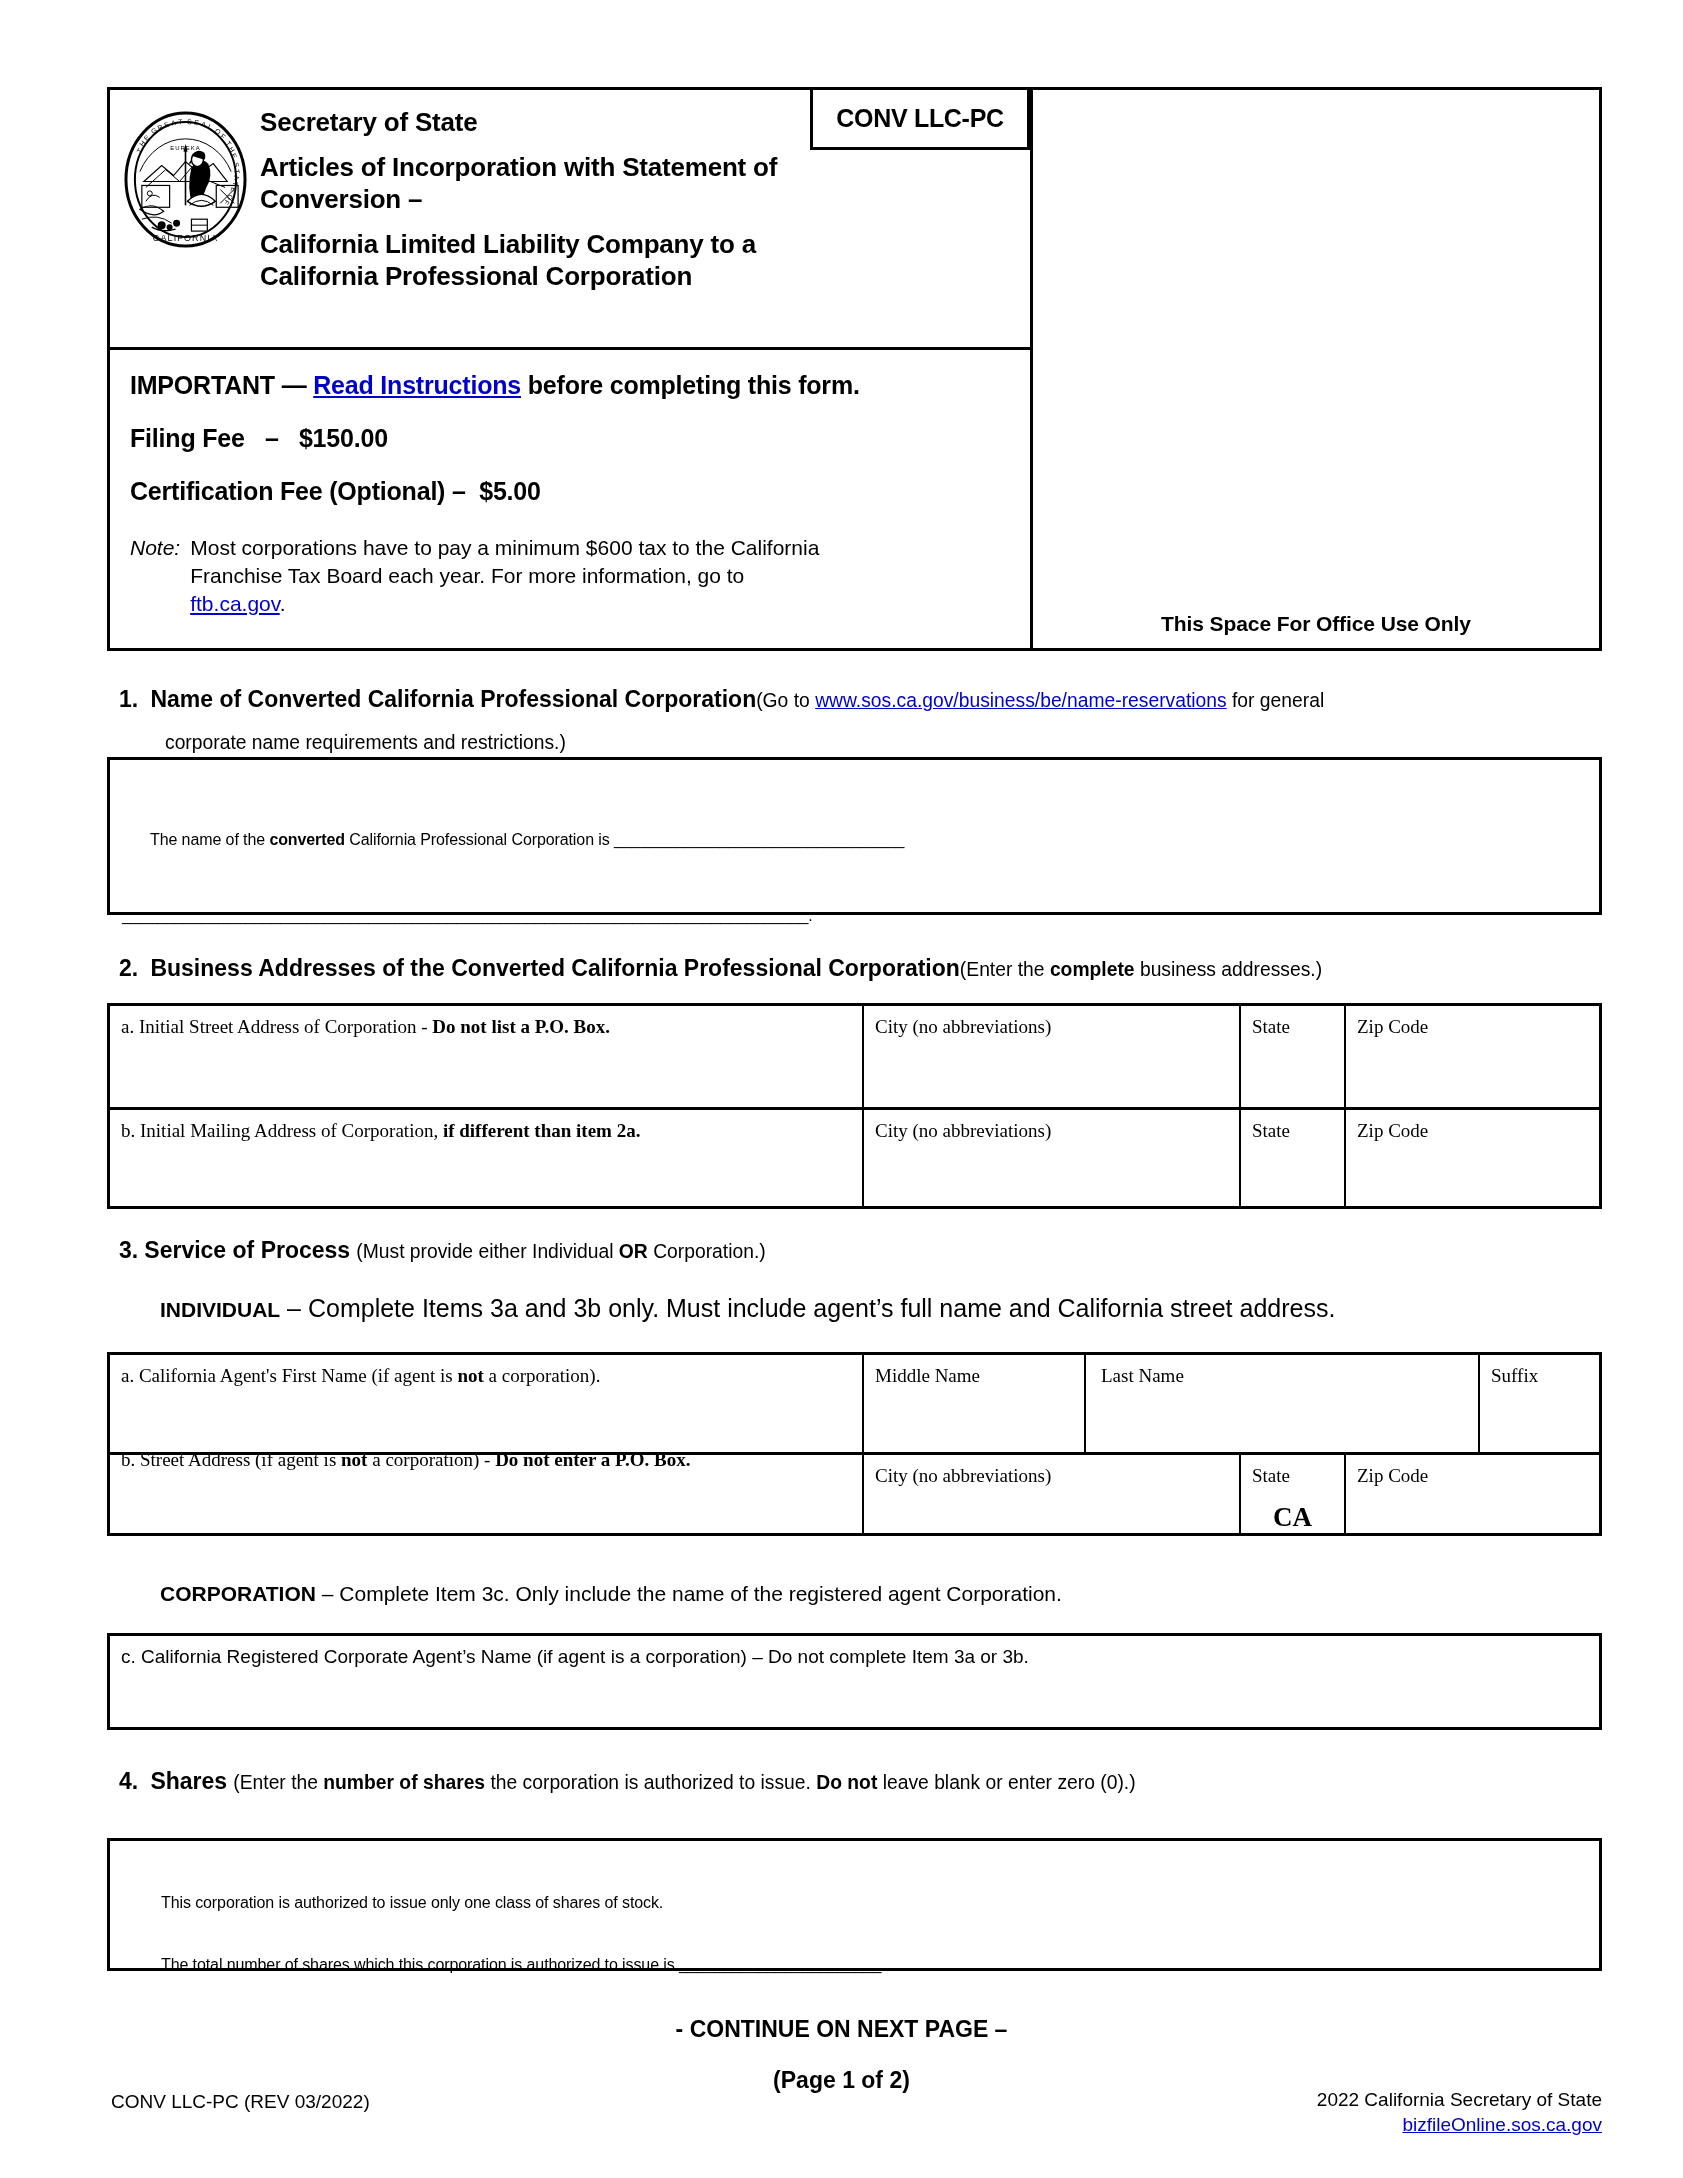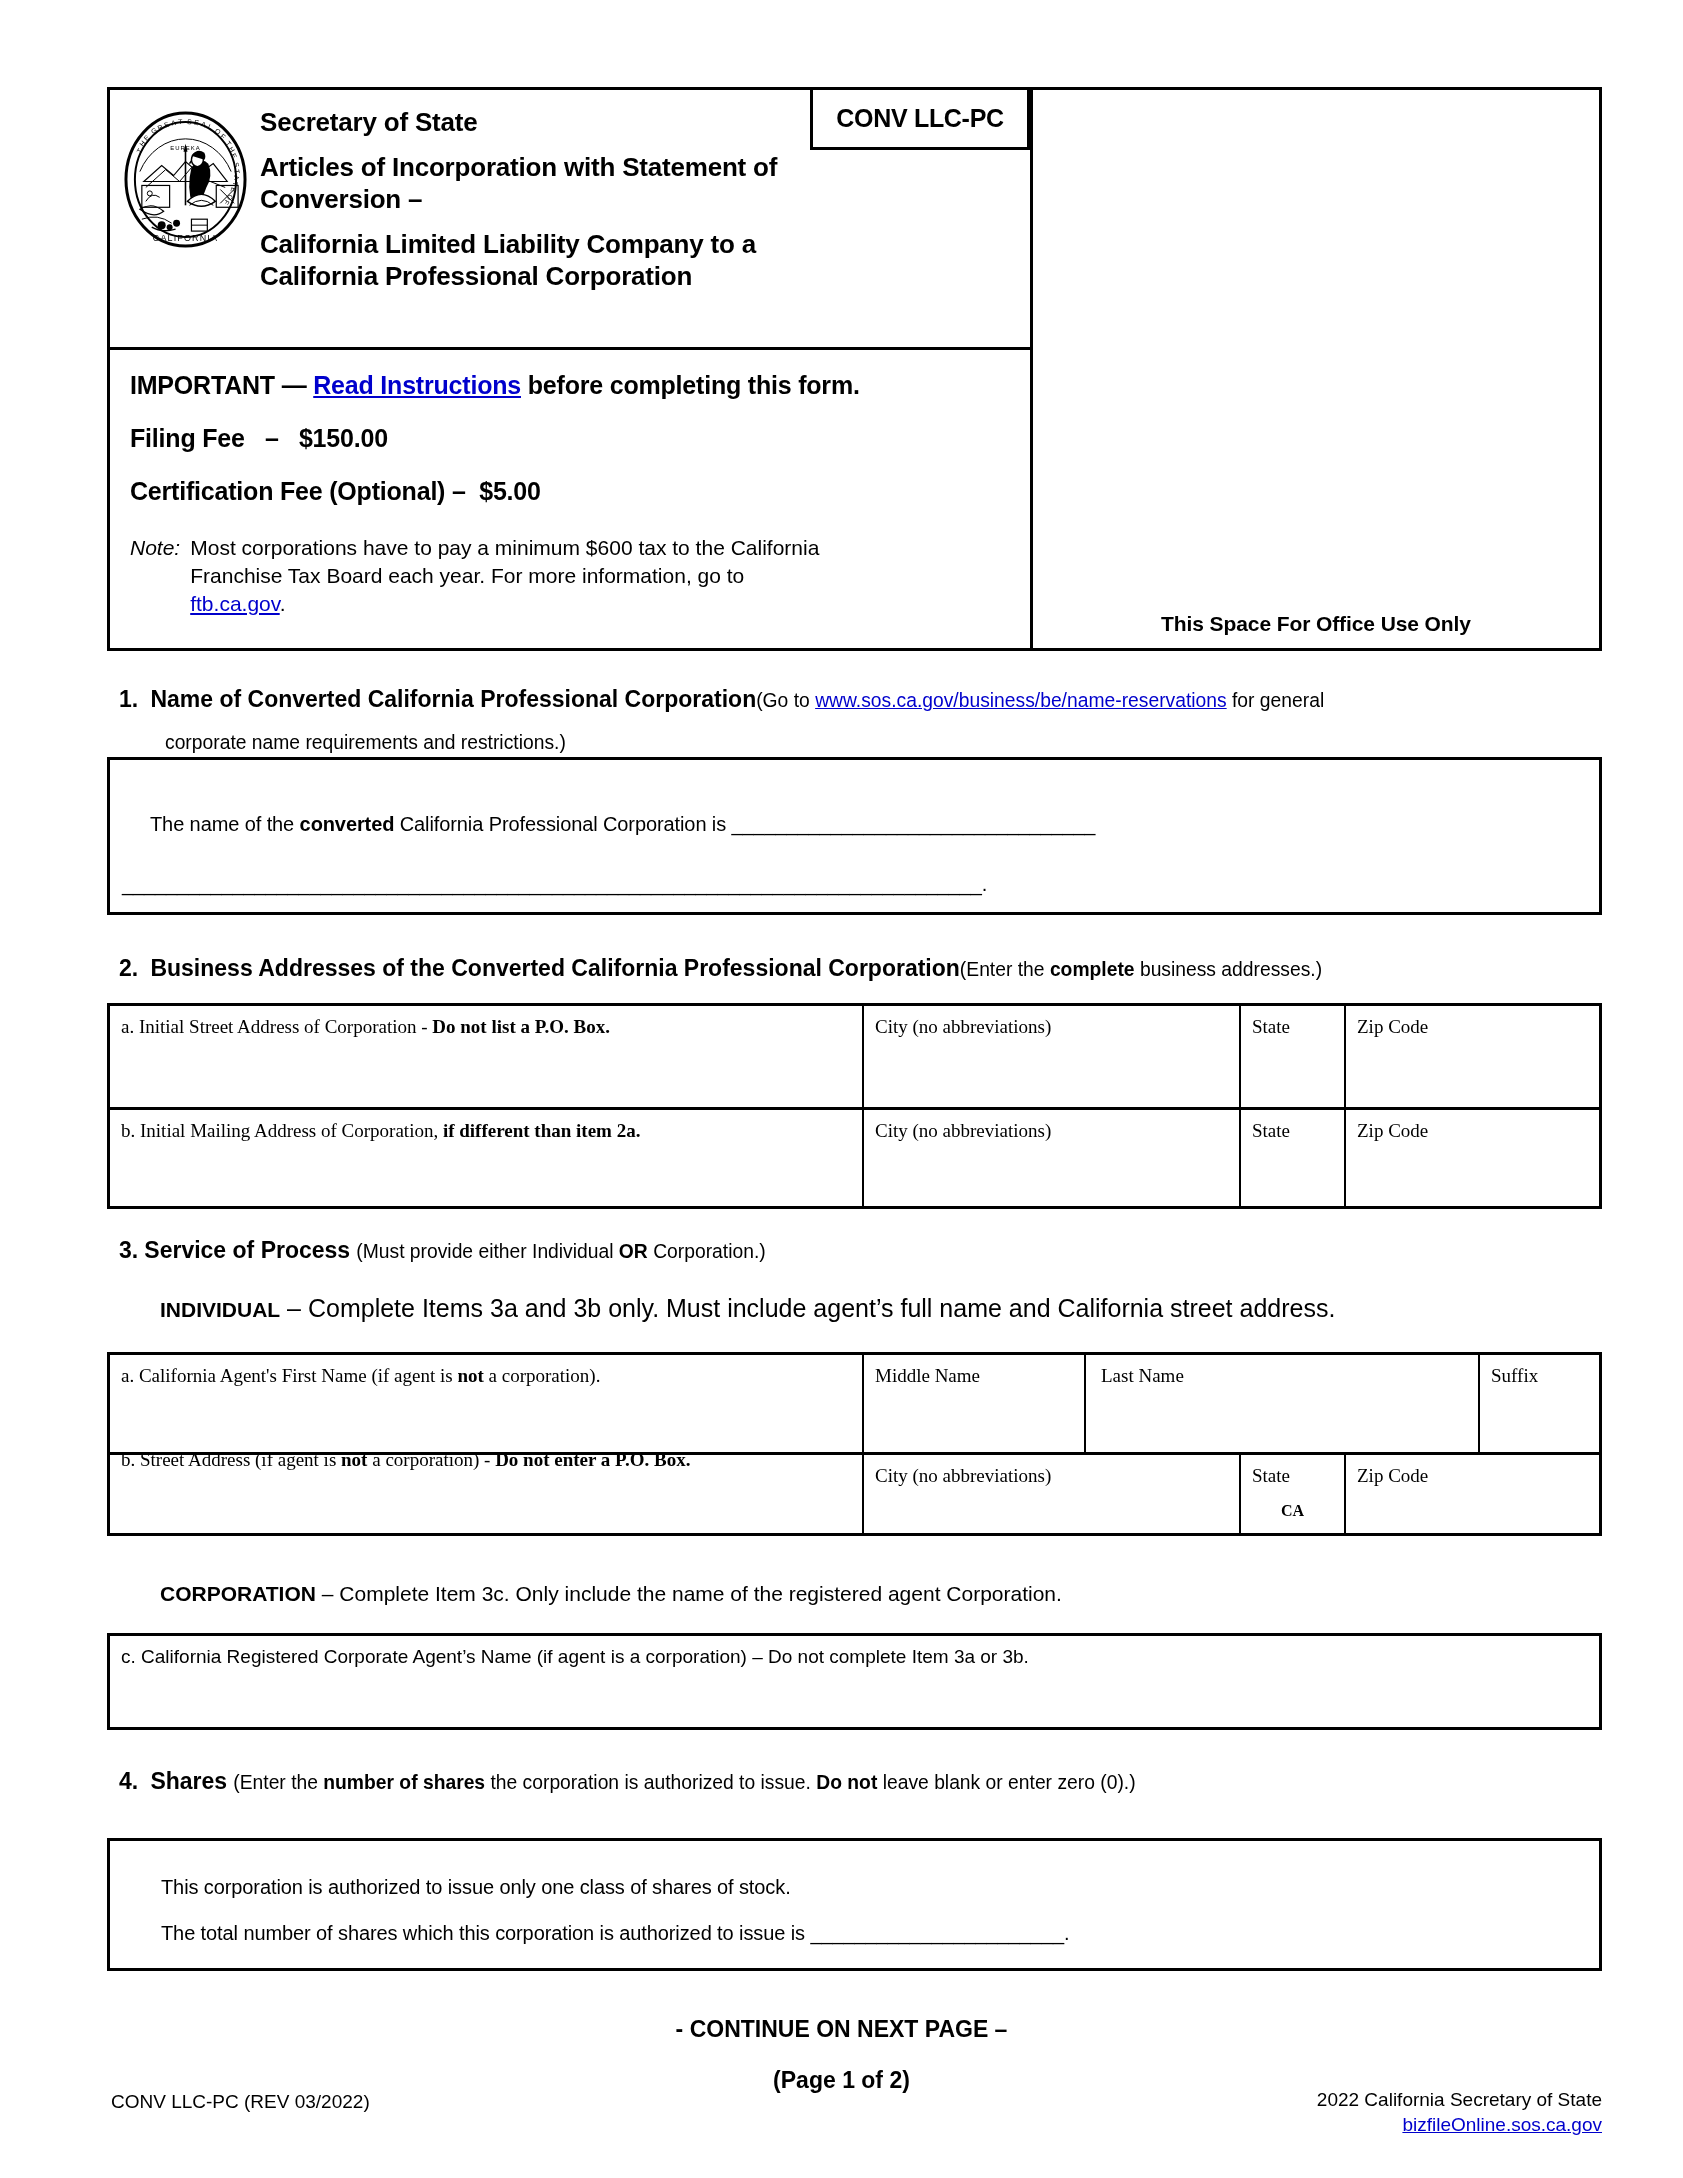--- a/index.html
+++ b/index.html
@@ -185,28 +185,29 @@
     height: 3px;
     background: #000;
   }
   .cellbox {
     position: absolute;
     box-sizing: border-box;
     font-family: Liberation Serif, serif;
   }
 
   .statement {
-    font-size: 20px;
+    font-size: 16px;
     line-height: 32px;
     letter-spacing: -0.1px;
+    margin-top: 16px;
   }
 
   .ca-val {
     font-weight: bold;
-    font-size: 16px;
+    font-size: 27px;
     text-align: center;
     padding-top: 14px;
   }
 
   
   .footer-center {
     position: absolute;
     left: 0; right: 0;
     text-align: center;
     font-weight: bold;

